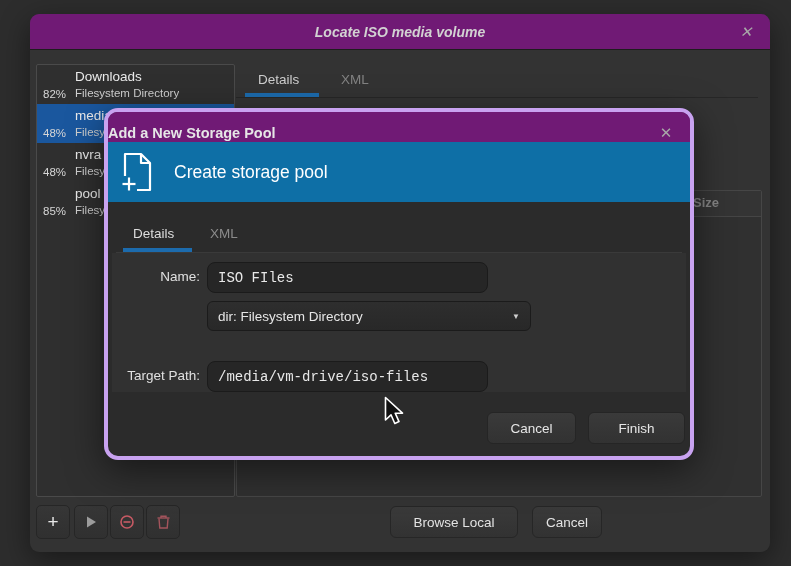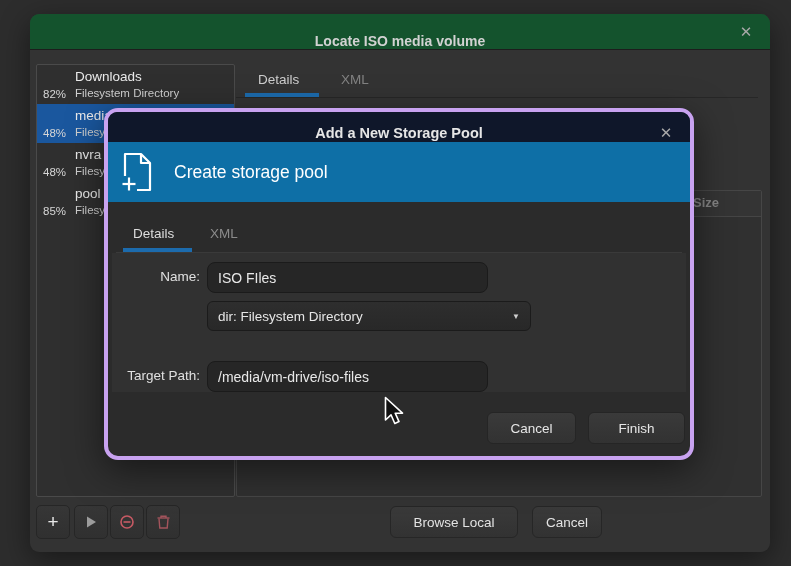--- a/index.html
+++ b/index.html
@@ -13,23 +13,23 @@
   .abs { position:absolute; }
 
   
   .window {
     left:30px; top:14px; width:740px; height:538px;
     background:#333333; border-radius:9px;
     box-shadow:0 8px 30px rgba(0,0,0,.45);
   }
   .win-titlebar {
     left:0; top:0; width:740px; height:36px;
-    background:#14532d; border-radius:9px 9px 0 0;
+    background:#701a75; border-radius:9px 9px 0 0;
     border-bottom:1px solid #1d1d1d;
-    display:flex; align-items:flex-end; justify-content:center;
+    display:flex; align-items:center; justify-content:center;font-style:italic;
   }
   .win-title { font-size:14px; font-weight:bold; color:#d2d2d2; }
   .close-x {
     position:absolute; right:12px; top:50%; transform:translateY(-50%);
     width:24px; height:24px; display:flex; align-items:center; justify-content:center;
     color:#a8a8a8; font-size:15px; cursor:default;
   }
 
   
   .pool-list {
@@ -88,22 +88,22 @@
 
   
   .dialog {
     left:104px; top:108px; width:590px; height:352px;
     border:4px solid #c8a2f0; border-radius:14px;
     background:#2b2b2b;
     box-shadow:0 10px 36px rgba(0,0,0,.5);
   }
   .dlg-titlebar {
     left:0; top:0; width:582px; height:41px;
-    background:#0f172a; border-radius:9px 9px 0 0;
-    display:flex; align-items:center; justify-content:center;
+    background:#701a75; border-radius:9px 9px 0 0;
+    display:flex; align-items:center; justify-content:flex-start;
   }
   .dlg-title { font-size:14.5px; font-weight:bold; color:#e6e6e6; }
   .dlg-banner {
     left:0; top:30px; width:582px; height:60px;
     background:#0e6fa6; display:flex; align-items:center;
   }
   .banner-icon { margin-left:12px; flex:none; }
   .banner-label { margin-left:18px; font-size:17.5px; color:#ffffff; }
 
   .dlg-tab { font-size:13.5px; }
@@ -115,21 +115,21 @@
   .form-panel { left:4px; top:141px; width:574px; height:139px; background:#313131; }
 
   .field-label { font-size:13.5px; color:#e0e0e0; text-align:right; line-height:30px; }
   .field-label.name { left:10px; top:150px; width:82px; }
   .field-label.type { left:10px; top:189px; width:82px; }
   .field-label.target { left:4px; top:249px; width:88px; }
 
   .text-input {
     position:absolute; width:281px; height:31px;
     background:#262626; border:1px solid #1b1b1b; border-radius:8px;
-    color:#e8e8e8; font-size:14px; font-family:Liberation Sans, sans-serif;
+    color:#e8e8e8; font-size:14px; font-family:Liberation Mono, monospace;
     padding:0 10px; outline:none;
   }
   .text-input.name { left:99px; top:150px; }
   .text-input.target { left:99px; top:249px; }
 
   .select {
     left:99px; top:189px; width:324px; height:30px;
     background:linear-gradient(#2e2e2e,#282828);
     border:1px solid #1b1b1b; border-radius:6px;
     display:flex; align-items:center; padding:0 10px;

